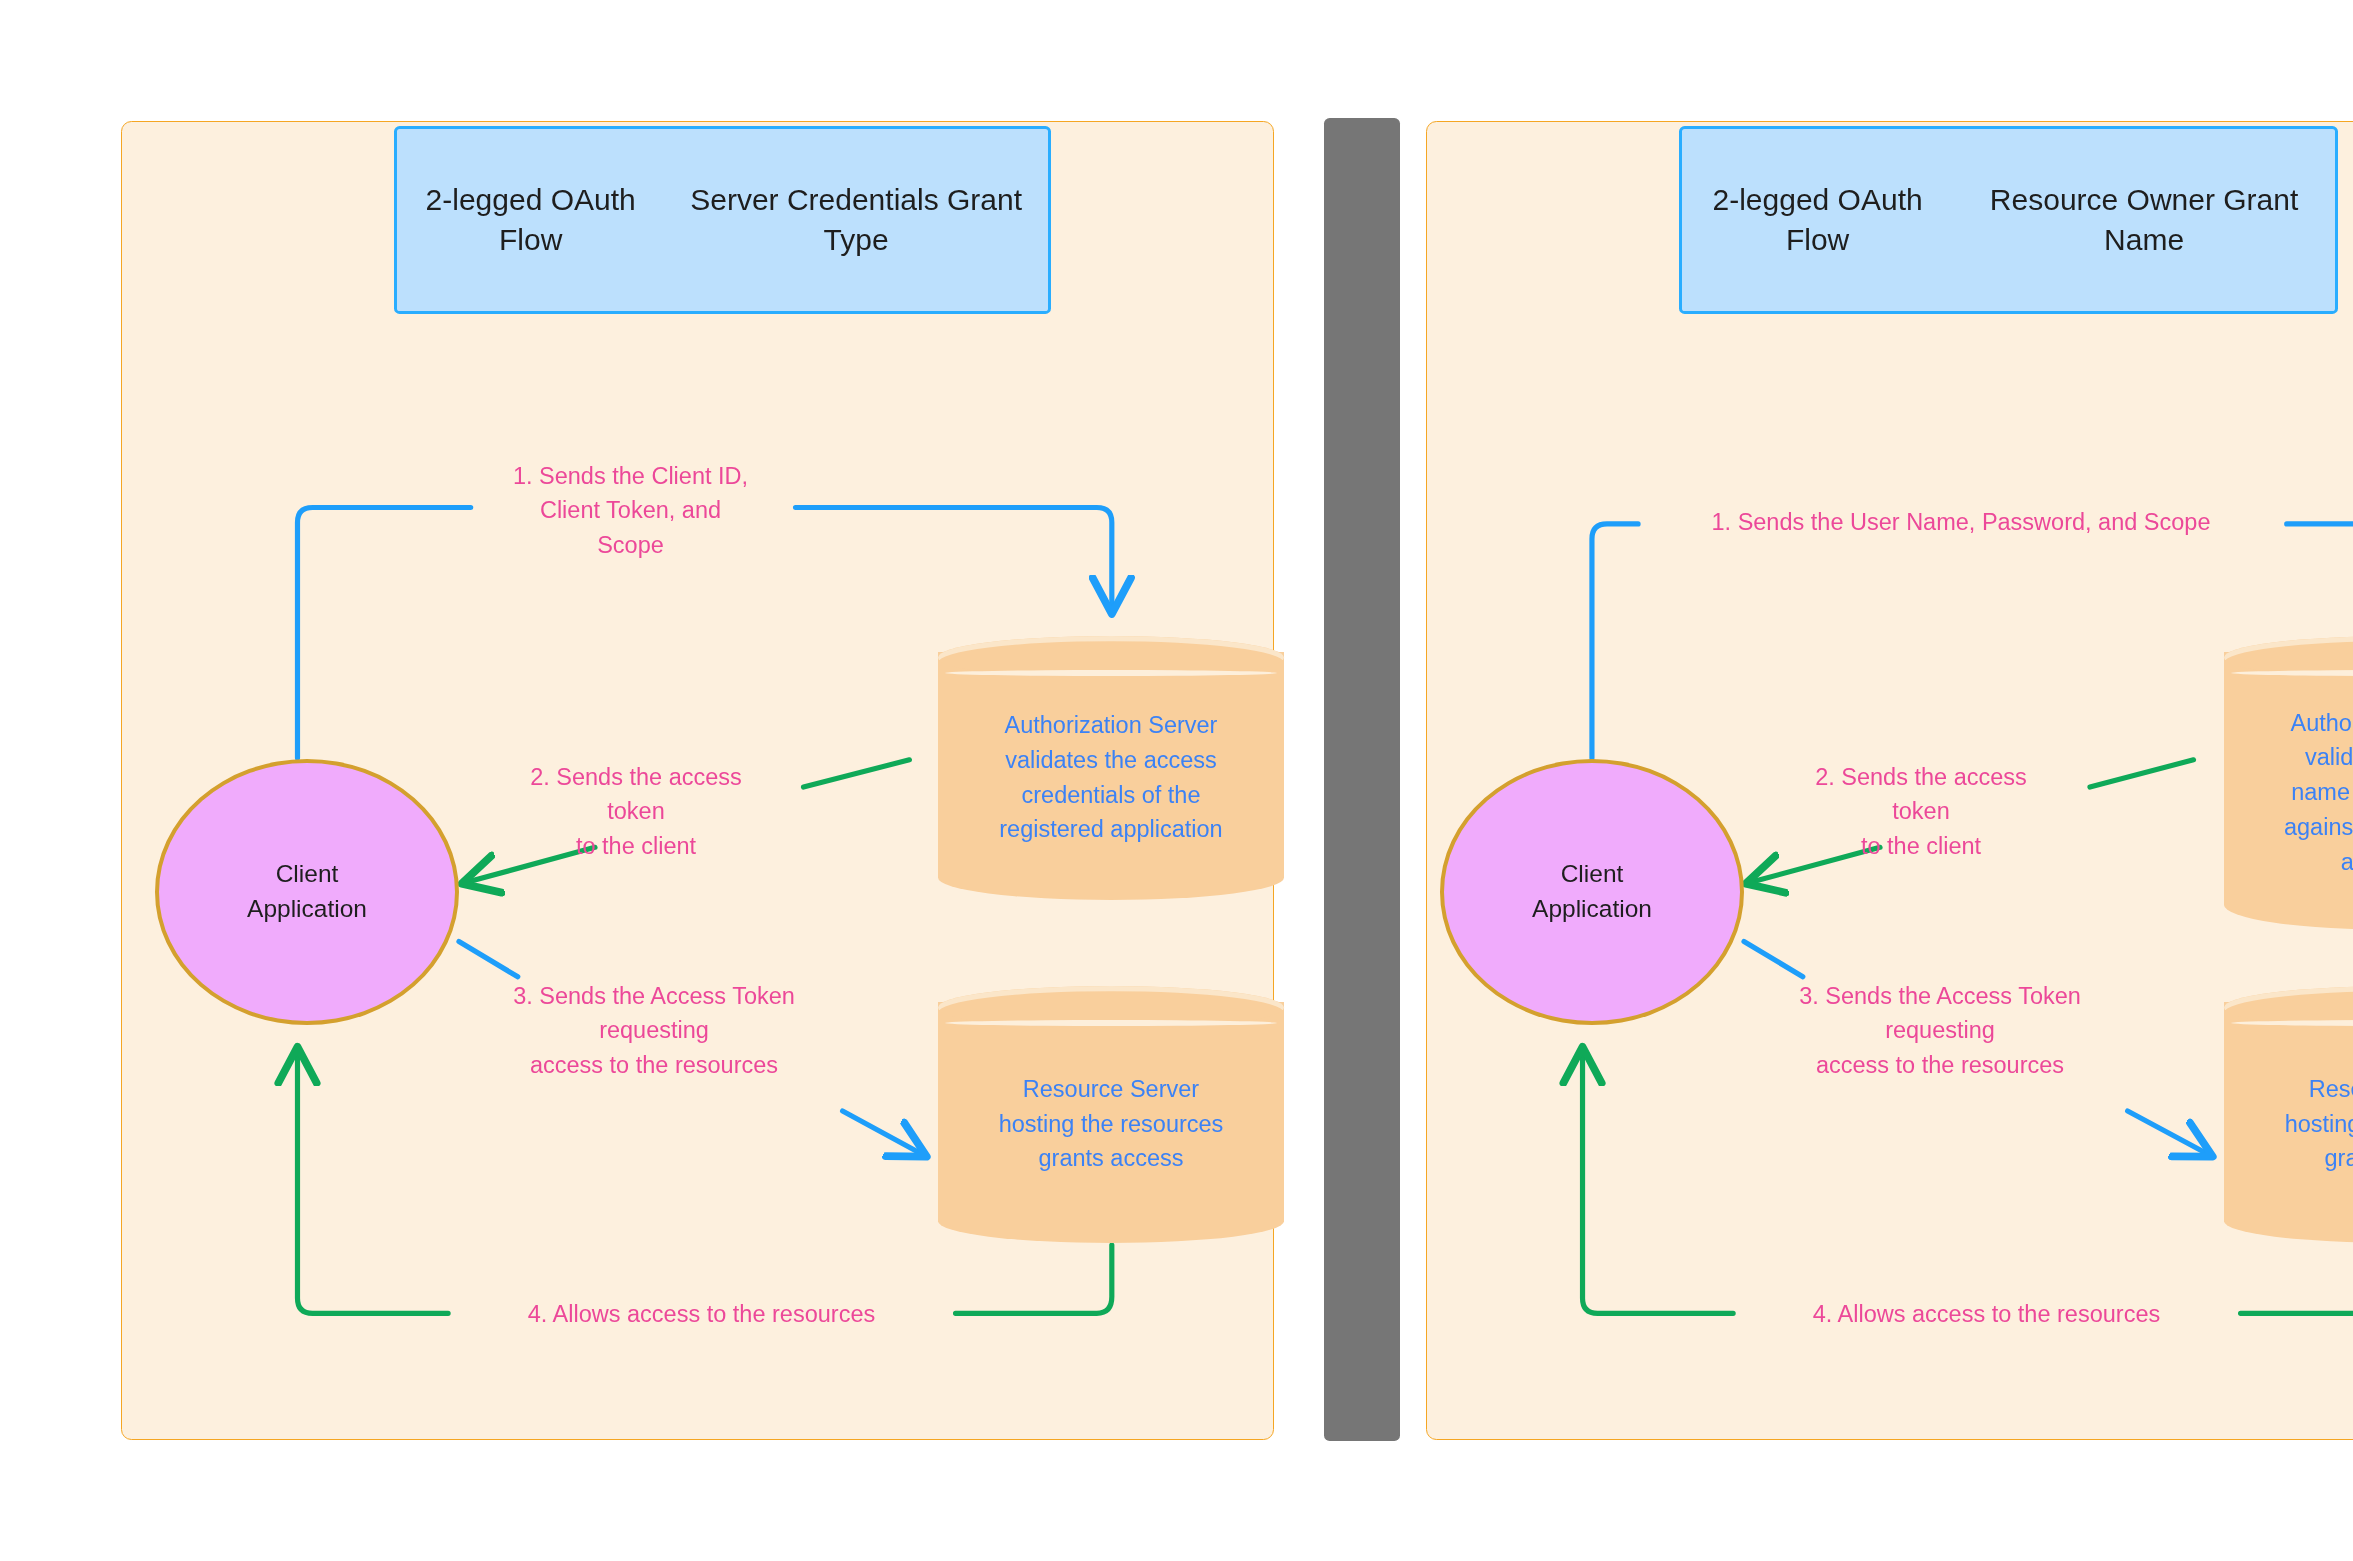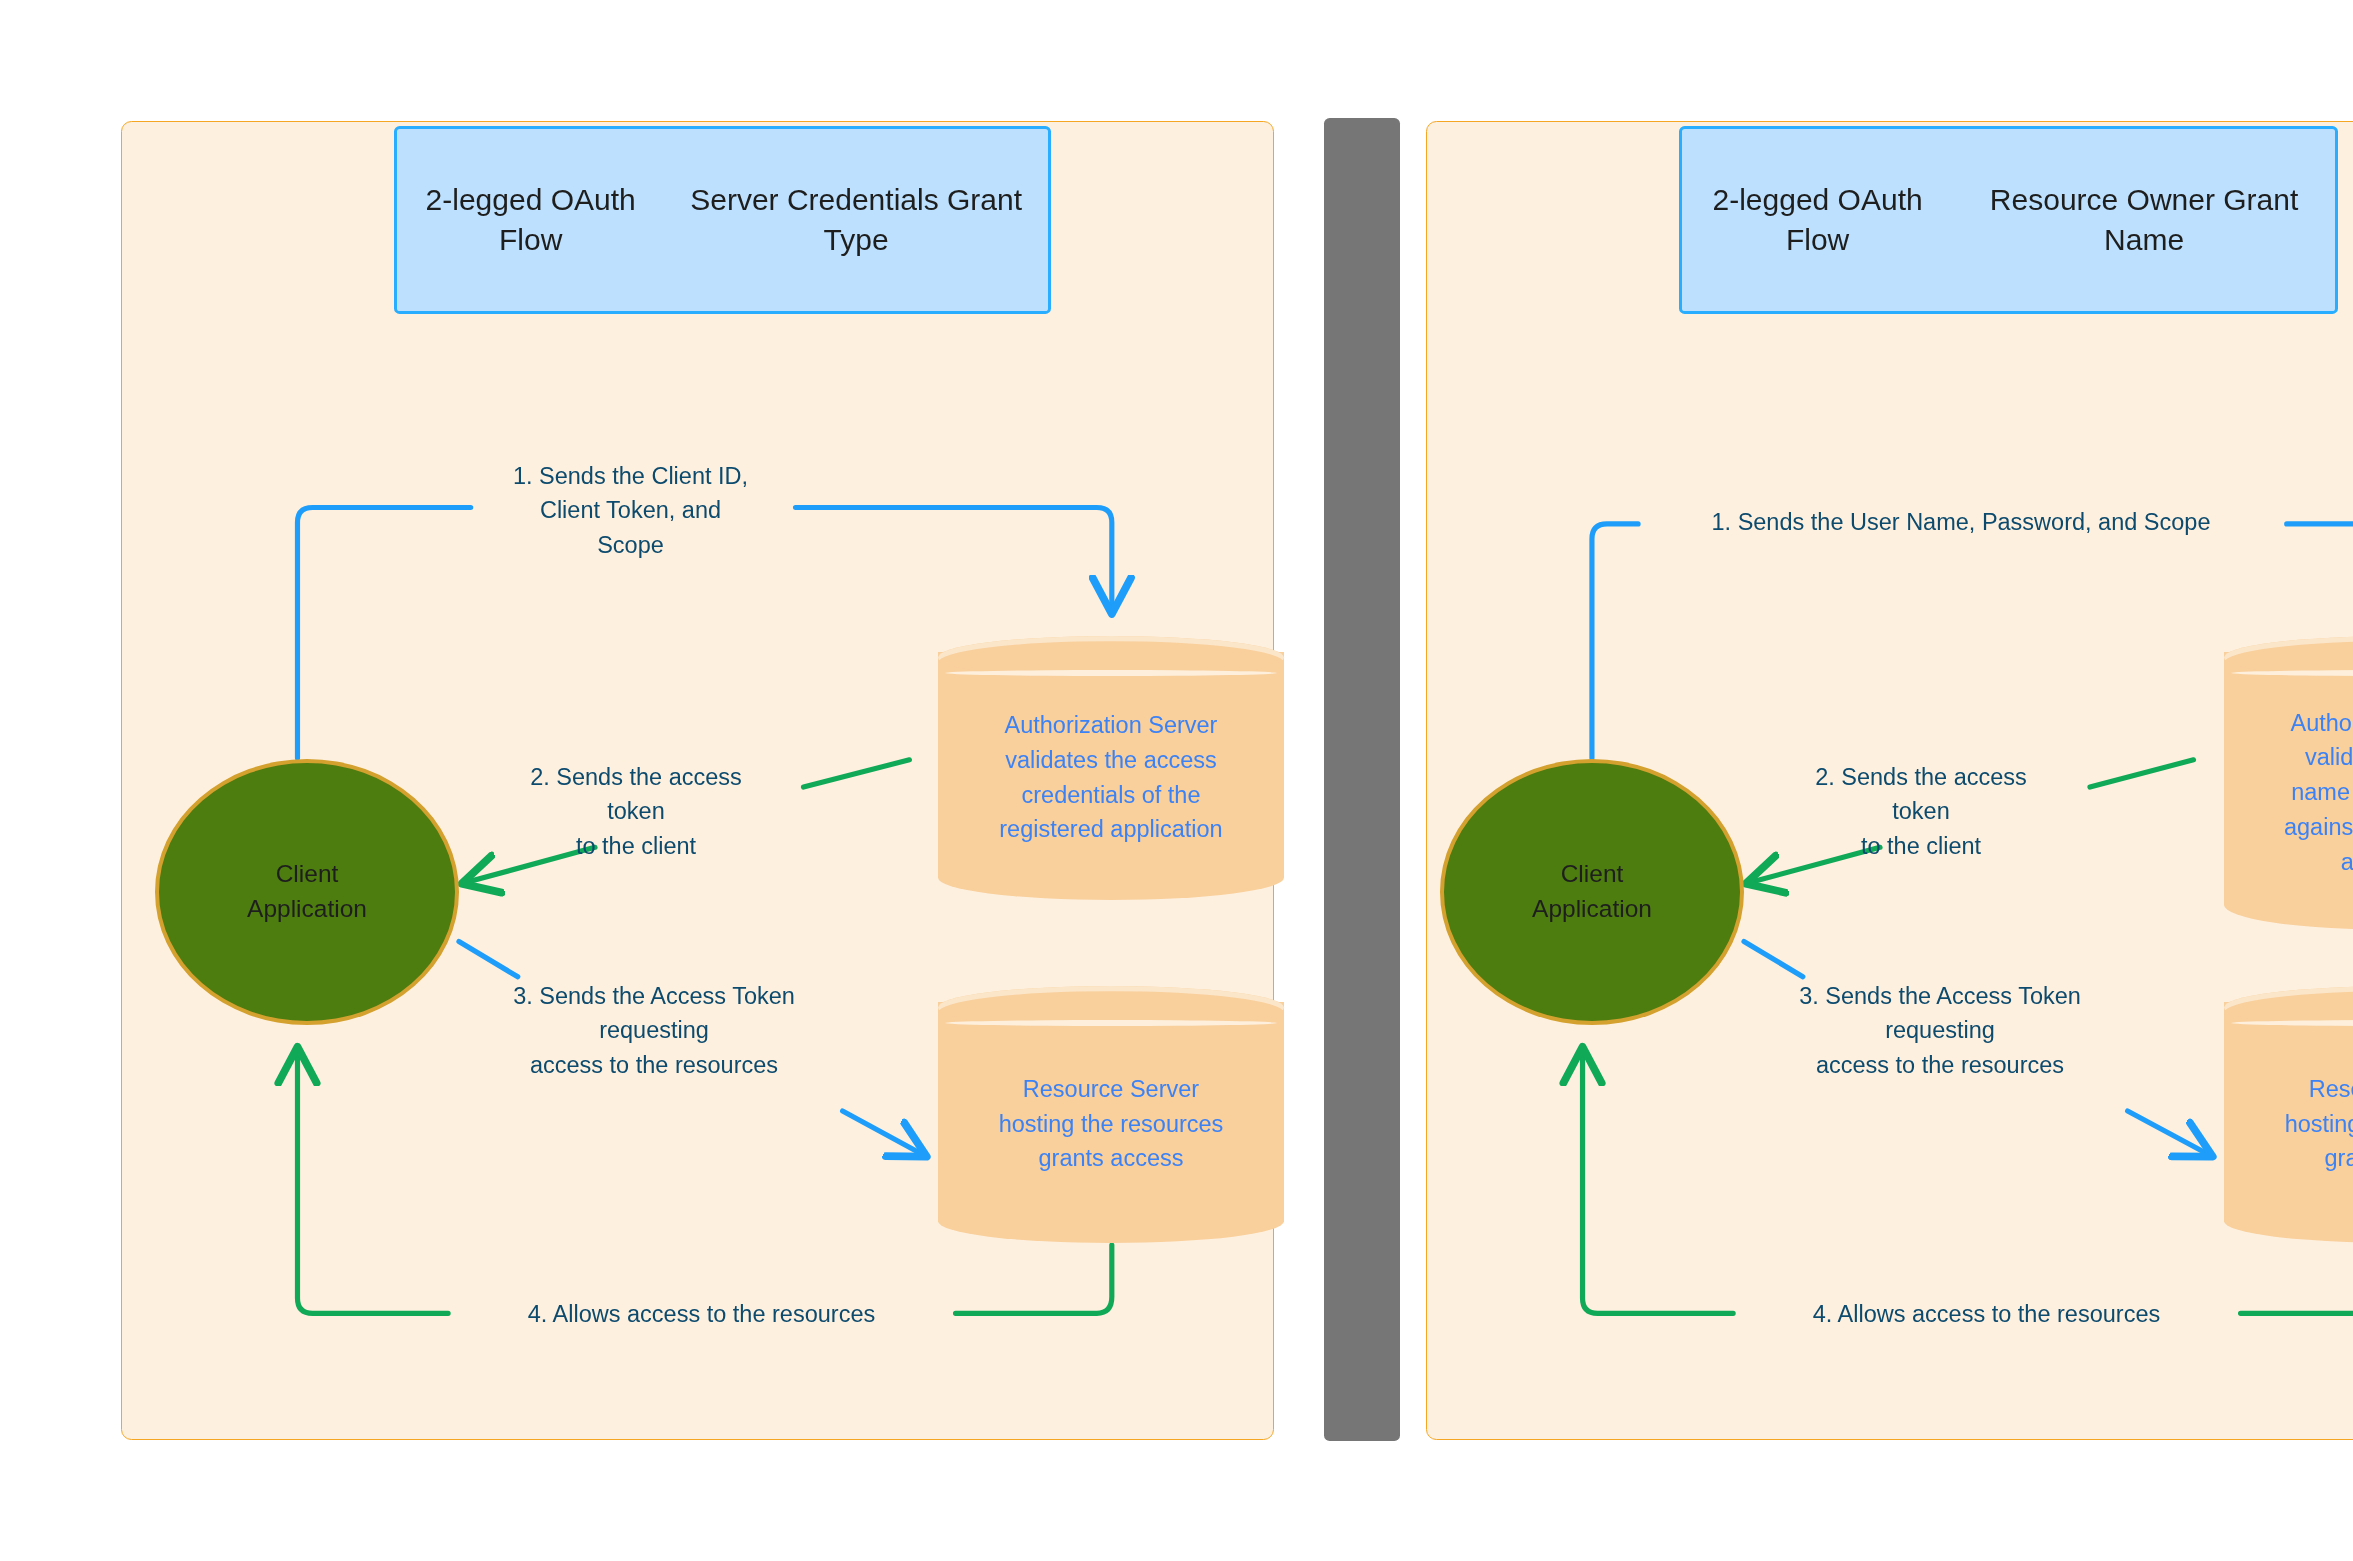--- a/index.html
+++ b/index.html
@@ -19,21 +19,21 @@
   
   .title-box{position:absolute;background:#BCE0FD;border:3.3px solid #29ADFF;
              border-radius:5.6px;box-sizing:border-box;display:flex;
              flex-direction:row;align-items:center;justify-content:center;
              color:#1E1E1E;font-size:30px;line-height:1.32;text-align:center;}
   #title-left { left:394px;  top:126px; width:657px; height:188px;}
   #title-right{ left:1679px; top:126px; width:659px; height:188px;}
   .title-box .tl{display:block;}
 
   
-  .circle{position:absolute;background:#4d7c0f;border:4.2px solid #D4A02E;
+  .circle{position:absolute;background:#f0abfc;border:4.2px solid #D4A02E;
           border-radius:50%;box-sizing:border-box;display:flex;flex-direction:column;
           align-items:center;justify-content:center;color:#1E1E1E;font-size:24.5px;
           line-height:1.42;text-align:center;}
   #circle-left { left:155px;  top:759px; width:304px; height:266px;}
   #circle-right{ left:1440px; top:759px; width:304px; height:266px;}
 
   
   .cyl{position:absolute;}
   .cyl .body{position:absolute;left:0;top:16px;right:0;bottom:0;
              background:#F9CF9C;border-radius:0 0 50% 50%/0 0 9% 9%;}
@@ -47,21 +47,21 @@
             color:#3b82f6;font-size:23.5px;line-height:1.48;text-align:center;
             padding-top:19px;box-sizing:border-box;}
   .cyl .txt span{display:block;}
 
   #cyl-auth-left  {left:938px; top:636px; width:346px; height:264px;}
   #cyl-res-left   {left:938px; top:986px; width:346px; height:257px;}
   #cyl-auth-right {left:2224px; top:636px; width:346px; height:294px;}
   #cyl-res-right  {left:2224px; top:986px; width:346px; height:257px;}
 
   
-  .steplbl{position:absolute;color:#0c4a6e;text-align:center;font-size:23.5px;
+  .steplbl{position:absolute;color:#ec4899;text-align:center;font-size:23.5px;
            line-height:1.46;}
   .steplbl span{display:block;white-space:nowrap;}
 
   #lbl-l1{left:475px; top:459px;  width:311px;}
   #lbl-l2{left:471px; top:760px; width:330px;}
   #lbl-l3{left:475px; top:979px; width:358px;}
   #lbl-l4{left:452px;  top:1297px; width:499px;}
 
   #lbl-r1{left:1634px; top:505px; width:654px;}
   #lbl-r2{left:1756px; top:760px; width:330px;}

